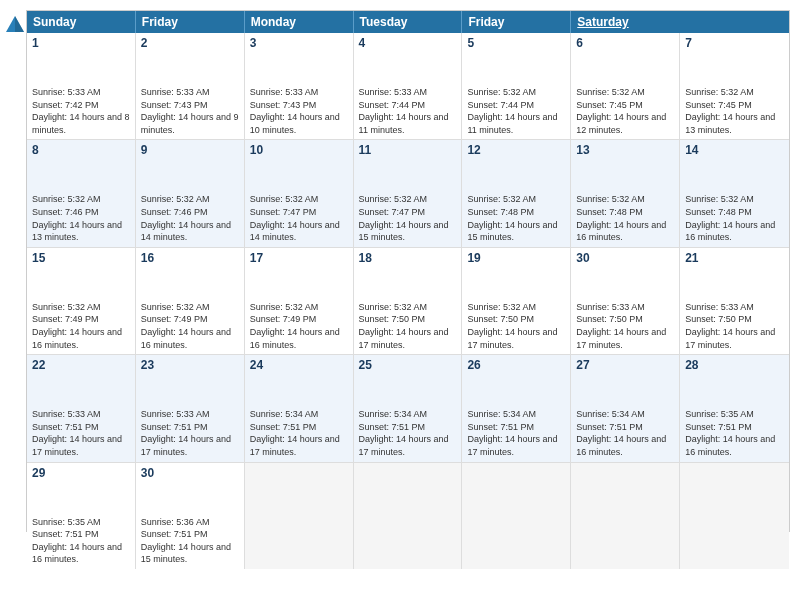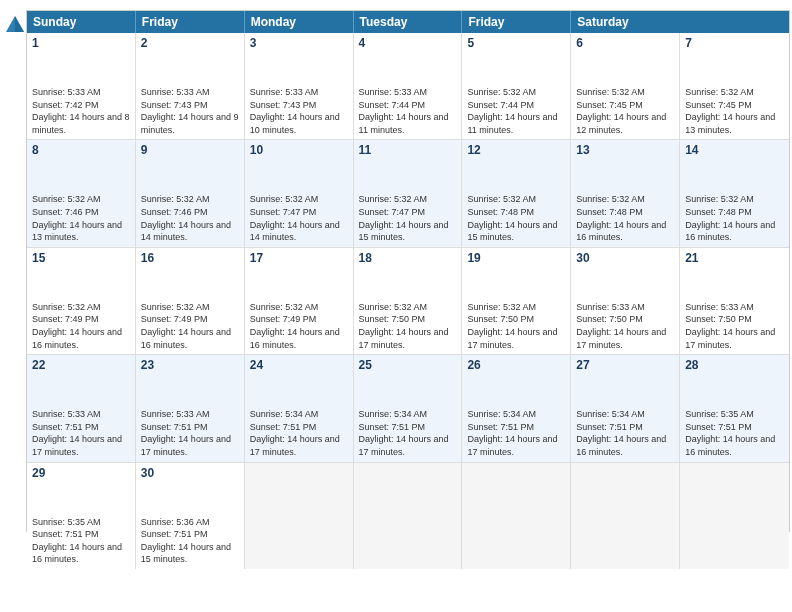--- a/index.html
+++ b/index.html
@@ -70,21 +70,21 @@
       grid-template-columns: repeat(7, 1fr);
       background: #2471a3;
     }
     .cal-header-cell {
       color: #fff;
       font-size: 12px;
       font-weight: bold;
       padding: 4px 6px;
       border-right: 1px solid #5b9dc9;
     }
-    .cal-header-cell:last-child { border-right: none; }
+    .cal-header-cell:last-child { border-right: none; text-decoration: underline; }
     .cal-body {
       flex: 1;
       display: flex;
       flex-direction: column;
     }
     .cal-row {
       display: grid;
       grid-template-columns: repeat(7, 1fr);
       flex: 1;
       border-bottom: 1px solid #ddd;

